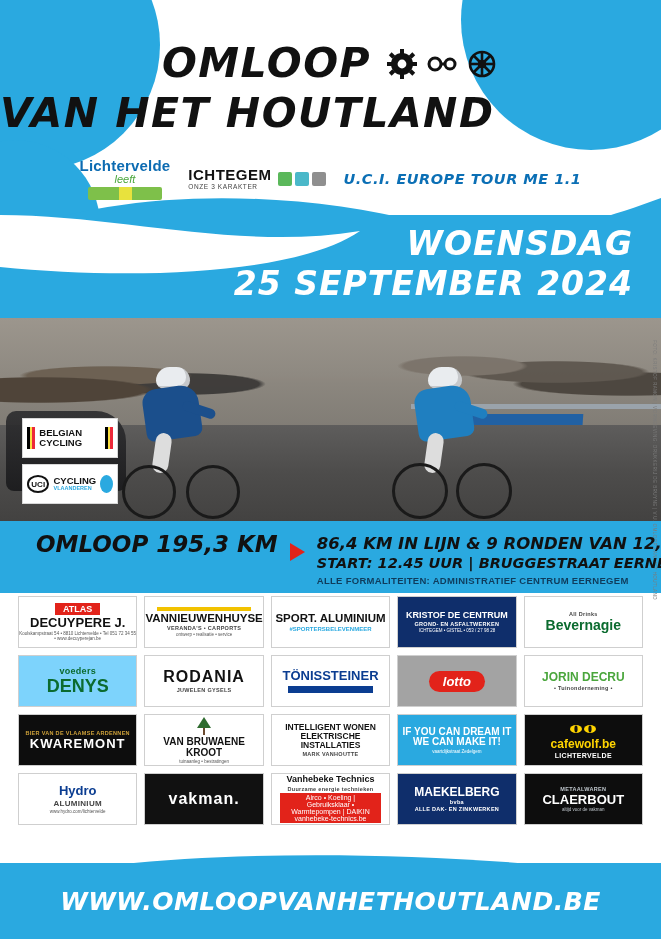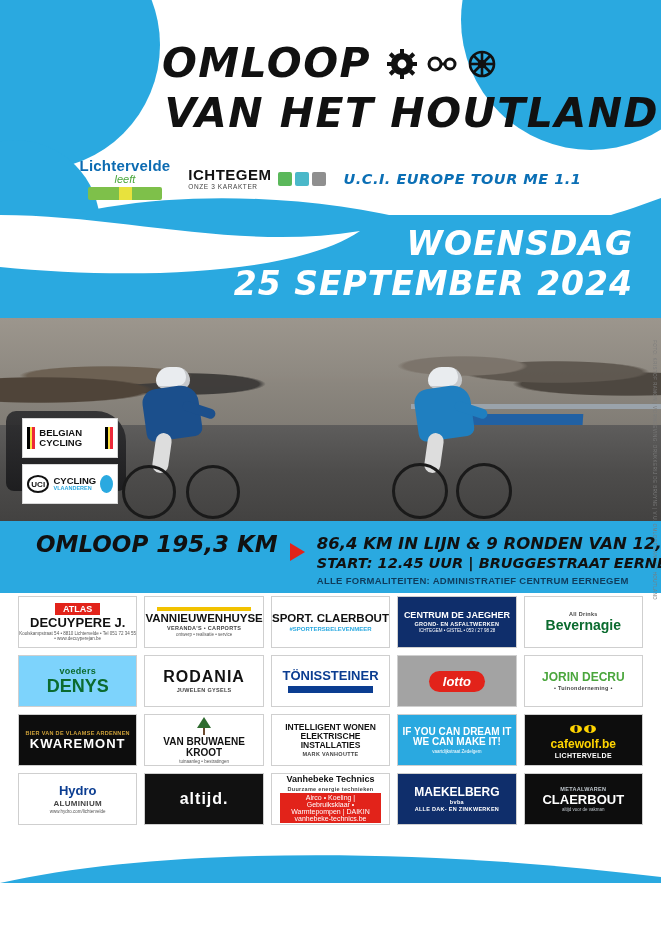--- a/index.html
+++ b/index.html
@@ -39,21 +39,21 @@
     position: absolute; left: 0; top: 215px; width: 661px; height: 105px;
     background: #2aa9e0;
   }
   .band-white-cut {
     position: absolute; left: 0; top: 215px; width: 661px; height: 110px;
   }
 
   
   .title-wrap {
     position: absolute; left: 0; top: 38px; width: 659px;
-    text-align: right;
+    text-align: left;
     z-index: 6;
   }
   .title-line {
     font-family: "DejaVu Sans", sans-serif;
     font-weight: 900;
     font-style: italic;
     font-size: 41px;
     letter-spacing: 1.5px;
     color: #111;
     line-height: 1.22;
@@ -482,28 +482,28 @@
       <div class="stack">
         <div class="bar"></div>
         <span class="nm" style="font-size:11.5px">VANNIEUWENHUYSE</span>
         <span class="sm">VERANDA'S • CARPORTS</span>
         <span class="tiny">ontwerp • realisatie • service</span>
       </div>
     </div>
 
     <div class="cell c-sport">
       <div class="stack">
-        <span class="nm" style="font-size:11.5px">SPORT. CLAERBOUT</span>
+        <span class="nm" style="font-size:11.5px">SPORT. ALUMINIUM</span>
         <span class="hash">#SPORTERSBELEVENMEER</span>
       </div>
     </div>
 
     <div class="cell c-kristof">
       <div class="stack">
-        <span class="nm" style="font-size:9px">CENTRUM DE JAEGHER</span>
+        <span class="nm" style="font-size:9px">KRISTOF DE CENTRUM</span>
         <span class="sm">GROND- EN ASFALTWERKEN</span>
         <span class="tiny">ICHTEGEM • GISTEL   •   053 / 27 98 28</span>
       </div>
     </div>
 
     <div class="cell c-bevernagie">
       <div class="stack">
         <span class="sm">All Drinks</span>
         <span class="nm">Bevernagie</span>
       </div>
@@ -588,21 +588,21 @@
 
     <div class="cell c-hydro">
       <div class="stack">
         <span class="nm">Hydro</span>
         <span class="sm" style="font-size:8px">ALUMINIUM</span>
         <span class="tiny">www.hydro.com/lichtervelde</span>
       </div>
     </div>
 
     <div class="cell c-sporza">
-      <span class="nm">altijd.</span>
+      <span class="nm">vakman.</span>
     </div>
 
     <div class="cell c-vanhebeke">
       <div class="stack">
         <span class="nm">Vanhebeke Technics</span>
         <span class="sm">Duurzame energie technieken</span>
         <span class="red">Airco • Koeling  |  Gebruiksklaar • Warmtepompen  |  DAIKIN  vanhebeke-technics.be</span>
       </div>
     </div>
 
@@ -622,14 +622,17 @@
       </div>
     </div>
 
   </div>
 
   <div class="side-credit">FOTO: KRISTOF RAMON  |  VORMGEVING: DRUKKERIJ DE BRUYNE  |  V.U. OMLOOP VAN HET HOUTLAND</div>
 
   <svg class="footer-curve" viewBox="0 0 661 40" preserveAspectRatio="none">
     <path d="M0,40 C160,4 420,4 661,34 L661,40 Z" fill="#2aa9e0"></path>
   </svg>
+  <div class="footer">
+    <div class="url">WWW.OMLOOPVANHETHOUTLAND.BE</div>
+  </div>
 
 </div>
 
 </body></html>

